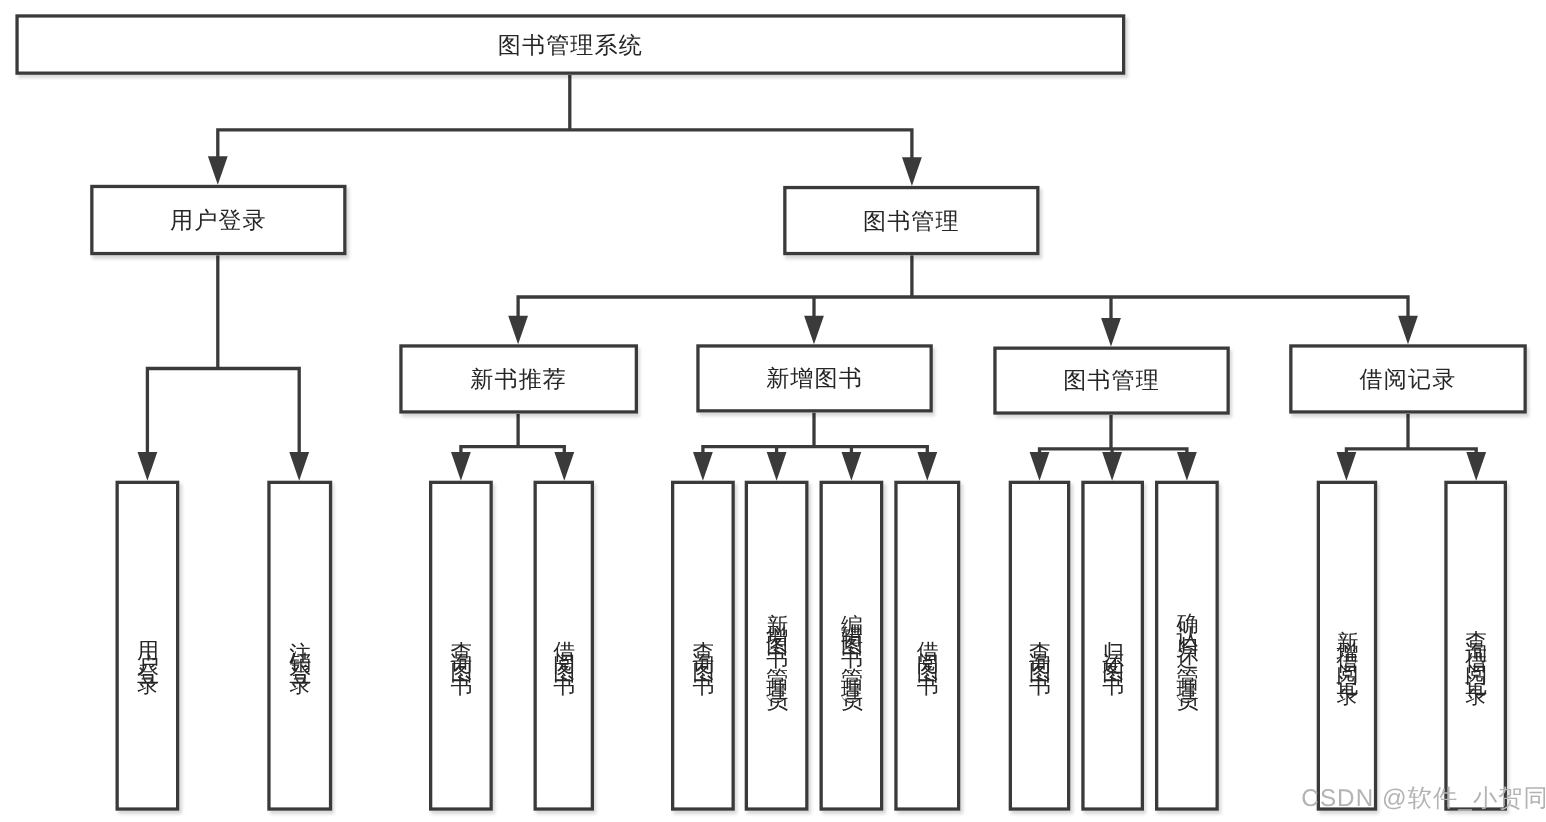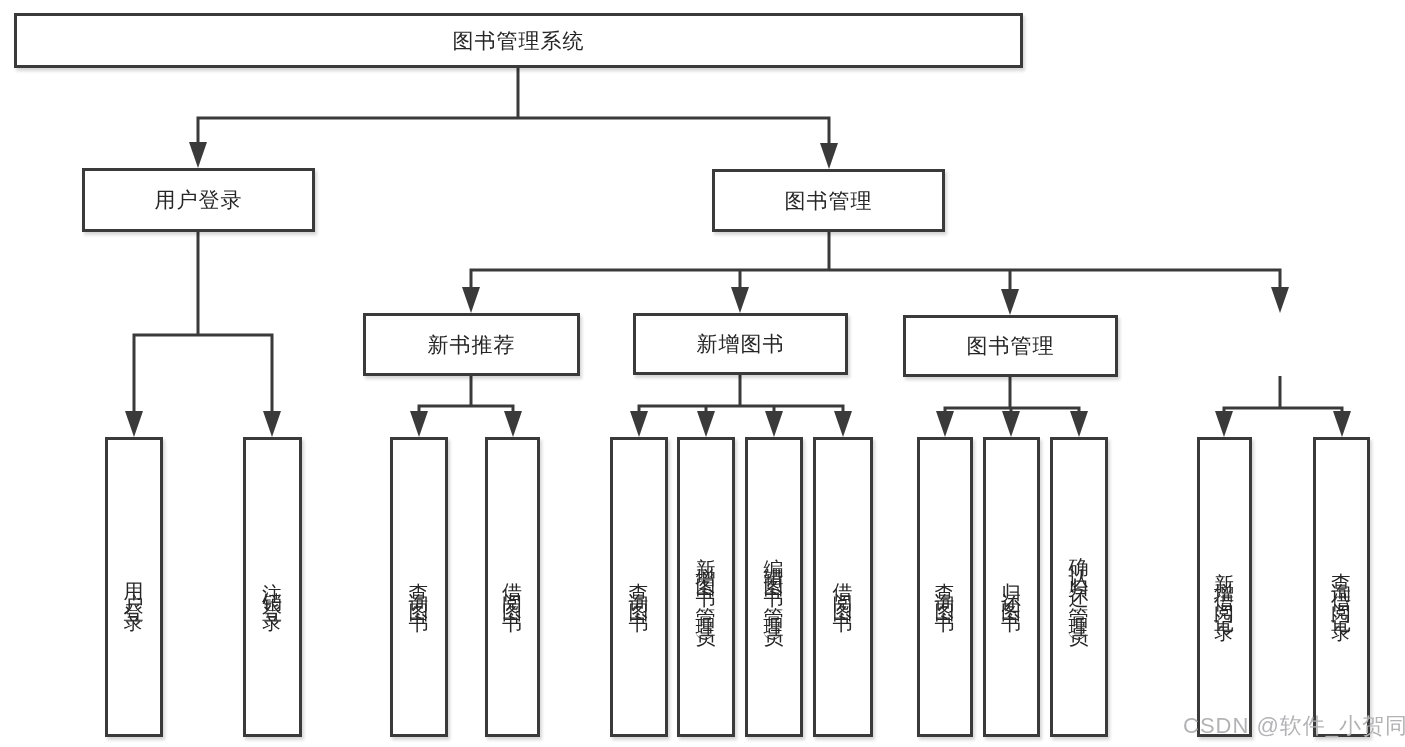--- a/index.html
+++ b/index.html
@@ -88,20 +88,21 @@
   </svg>
 
   <div class="box h" style="left:14px;top:13px;width:1009px;height:55px">图书管理系统</div>
 
   <div class="box h" style="left:82px;top:168px;width:233px;height:64px">用户登录</div>
   <div class="box h" style="left:712px;top:169px;width:233px;height:63px">图书管理</div>
 
   <div class="box h" style="left:363px;top:313px;width:217px;height:63px">新书推荐</div>
   <div class="box h" style="left:633px;top:313px;width:215px;height:62px">新增图书</div>
   <div class="box h" style="left:903px;top:315px;width:215px;height:62px">图书管理</div>
+  <div class="box h" style="left:1172px;top:313px;width:216px;height:63px">借阅记录</div>
 
   <div class="box v" style="left:105px;top:437px;width:58px;height:300px">用户登录</div>
   <div class="box v" style="left:243px;top:437px;width:59px;height:300px">注销登录</div>
 
   <div class="box v" style="left:390px;top:437px;width:58px;height:300px">查询图书</div>
   <div class="box v" style="left:485px;top:437px;width:55px;height:300px">借阅图书</div>
 
   <div class="box v" style="left:610px;top:437px;width:58px;height:300px">查询图书</div>
   <div class="box v" style="left:677px;top:437px;width:58px;height:300px">新增图书（管理员）</div>
   <div class="box v" style="left:745px;top:437px;width:58px;height:300px">编辑图书（管理员）</div>

